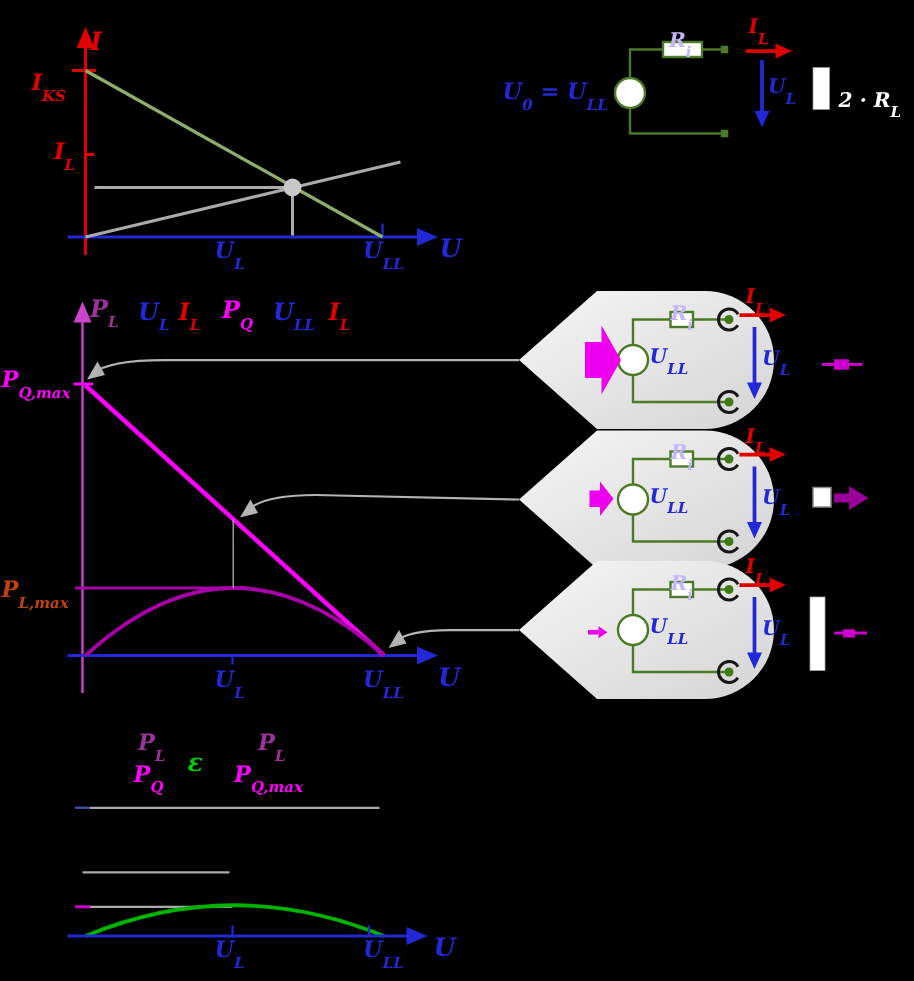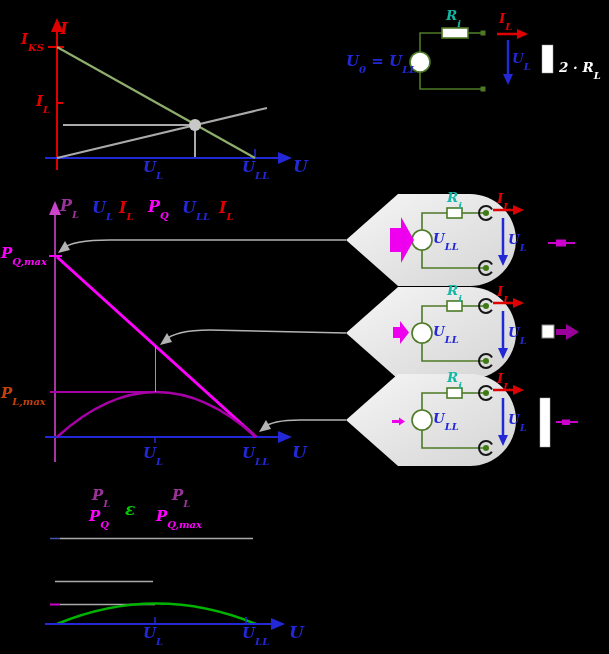--- a/index.html
+++ b/index.html
@@ -9,21 +9,21 @@
   .lbl{position:absolute;font-style:italic;font-weight:bold;font-size:15px;line-height:1;white-space:pre;}
   .lbl sub{font-size:10px;font-weight:bold;font-style:italic;position:relative;top:3px;line-height:1;}
   .big{font-size:17px;}
   .md{font-size:16px;}
   .sm{font-size:13.5px;}
   .red{color:#e00000;}
   .blue{color:#2328d6;}
   .mag{color:#ff00ff;}
   .pur{color:#993399;}
   .dmag{color:#c2410c;}
-  .grn{color:#14b8a6;}
+  .grn{color:#c4b5fd;margin-top:12px;}
   .egrn{color:#00cc00;}
   .greylabel{color:#ffffff;}
 </style>
 </head>
 <body>
 
 <div class="canvas">
 
 <svg width="609" height="654" viewBox="0 0 609 654">
   <defs>
@@ -164,27 +164,27 @@
     <line x1="60" y1="604.5" x2="155" y2="604.5" stroke="#aaaaaa" stroke-width="1.5"></line>
     <path d="M57,624 Q156,583 256,624" stroke="#00b300" stroke-width="2.5" fill="none"></path>
     <line x1="45" y1="624" x2="276" y2="624" stroke="#2328d6" stroke-width="2"></line>
     <polygon points="285,624 271,618 271,630" fill="#2328d6"></polygon>
     <line x1="155" y1="617" x2="155" y2="624" stroke="#2328d6" stroke-width="1.5"></line>
     <line x1="246" y1="617" x2="246" y2="624" stroke="#2328d6" stroke-width="1.5"></line>
   </g>
 </svg>
 
 <div class="lbl red big" style="left:60px;top:20px"><span>I</span></div>
-<div class="lbl red" style="left:21px;top:32px"><span>I</span><sub>KS</sub></div>
+<div class="lbl red" style="left:21px;top:48px"><span>I</span><sub>KS</sub></div>
 <div class="lbl red" style="left:36px;top:94px"><span>I</span><sub>L</sub></div>
 <div class="lbl blue" style="left:143px;top:160px"><span>U</span><sub>L</sub></div>
 <div class="lbl blue" style="left:242px;top:160px"><span>U</span><sub>LL</sub></div>
 <div class="lbl blue big" style="left:293px;top:158px"><span>U</span></div>
 
-<div class="lbl blue" style="left:346px;top:54px"><span>U</span><sub>0</sub><span> = </span><span>U</span><sub>LL</sub></div>
+<div class="lbl blue" style="left:335px;top:54px"><span>U</span><sub>0</sub><span> = </span><span>U</span><sub>LL</sub></div>
 <div class="lbl grn sm" style="left:446px;top:9px"><span>R</span><sub>i</sub></div>
 <div class="lbl red sm" style="left:499px;top:12px"><span>I</span><sub>L</sub></div>
 <div class="lbl blue sm" style="left:512px;top:52px"><span>U</span><sub>L</sub></div>
 <div class="lbl greylabel sm" style="left:559px;top:61px"><span>2 · </span><span>R</span><sub>L</sub></div>
 
 <div class="lbl pur md" style="left:60px;top:198px"><span>P</span><sub>L</sub></div>
 <div class="lbl blue md" style="left:92px;top:200px"><span>U</span><sub>L</sub></div>
 <div class="lbl red md" style="left:119px;top:200px"><span>I</span><sub>L</sub></div>
 <div class="lbl mag md" style="left:148px;top:199px"><span>P</span><sub>Q</sub></div>
 <div class="lbl blue md" style="left:182px;top:200px"><span>U</span><sub>LL</sub></div>

